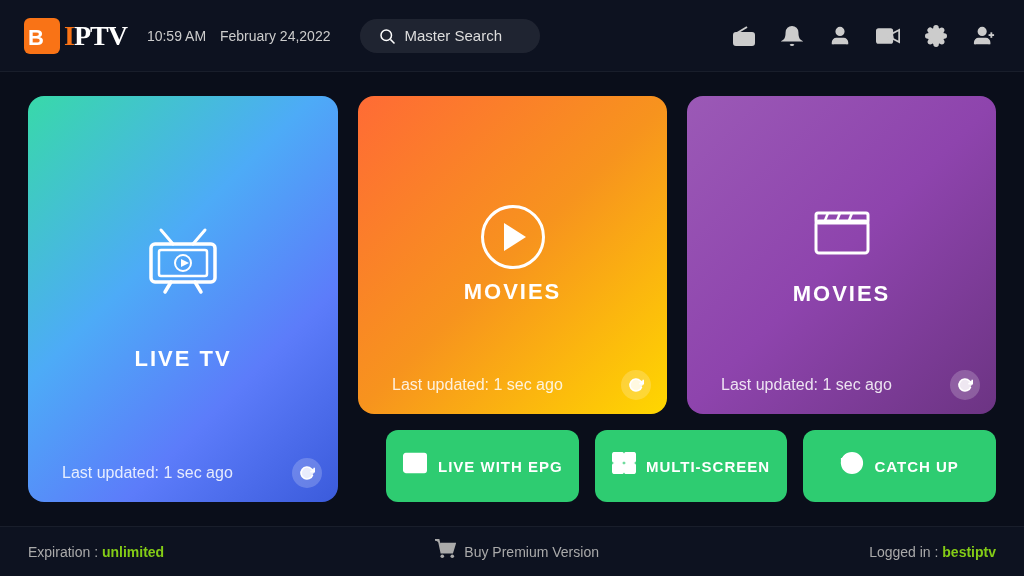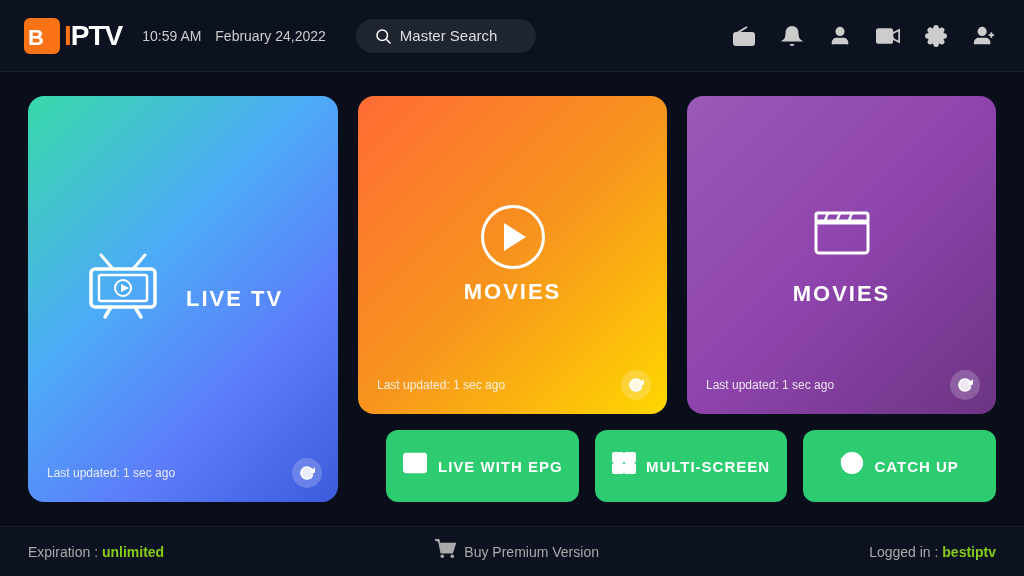--- a/index.html
+++ b/index.html
@@ -33,20 +33,21 @@
       width: 36px;
       height: 36px;
       margin-right: 4px;
     }
 
     .logo-text {
       font-size: 28px;
       font-weight: 900;
       color: white;
       letter-spacing: -1px;
+      font-family: Liberation Serif, serif;
     }
 
     .logo-text span {
       color: #f97316;
     }
 
     .datetime {
       font-size: 14px;
       color: #ccc;
       margin-right: 30px;
@@ -100,21 +101,21 @@
       gap: 20px;
       height: calc(576px - 72px - 50px);
     }
 
     
     .card-live-tv {
       flex: 0 0 310px;
       border-radius: 16px;
       background: linear-gradient(135deg, #38d9a9 0%, #4dabf7 40%, #5c7cfa 70%, #3b5bdb 100%);
       display: flex;
-      flex-direction: row;
+      flex-direction: column;
       align-items: center;
       justify-content: center;
       position: relative;
       cursor: pointer;
       overflow: hidden;
       gap: 23px;
     }
 
     .card-live-tv .card-icon {
       font-size: 64px;
@@ -125,26 +126,26 @@
     .card-title {
       font-size: 22px;
       font-weight: 800;
       letter-spacing: 2px;
       color: white;
     }
 
     .card-updated {
       position: absolute;
       bottom: 14px;
-      left: 19px;
+      left: 34px;
       right: 16px;
       display: flex;
       align-items: center;
       justify-content: space-between;
-      font-size: 12px;
+      font-size: 16px;
       color: rgba(255,255,255,0.85);
     }
 
     .refresh-btn {
       background: rgba(255,255,255,0.2);
       border-radius: 50%;
       width: 30px;
       height: 30px;
       display: flex;
       align-items: center;

